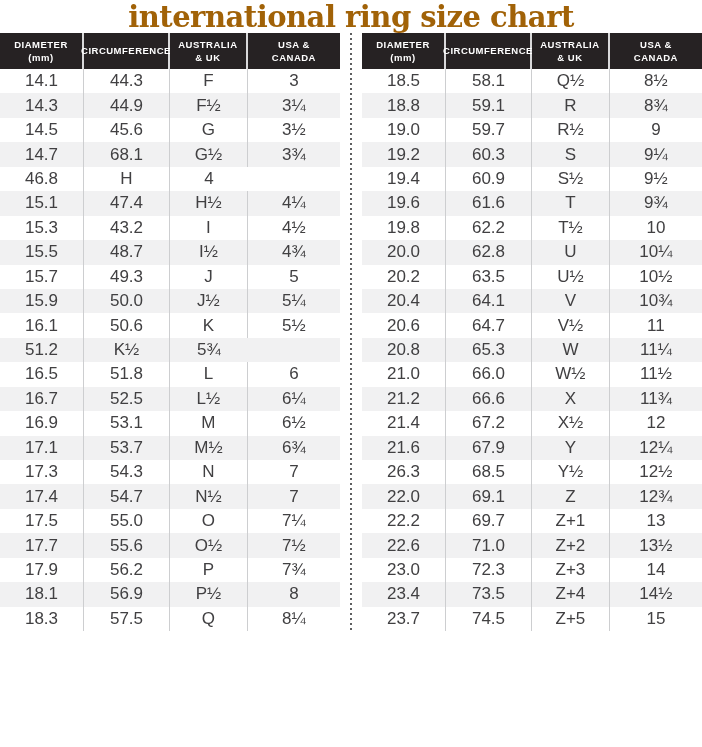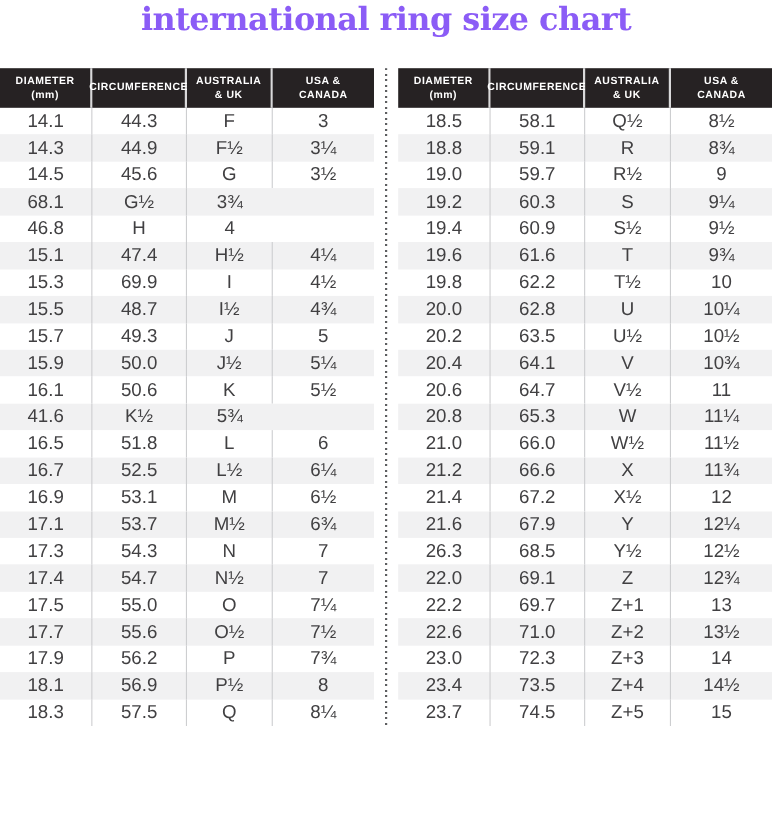--- a/index.html
+++ b/index.html
@@ -12,26 +12,25 @@
   }
   .page-title {
     height: 33px;
     display: flex;
     align-items: center;
     justify-content: center;
     font-family: "DejaVu Serif", serif;
     font-weight: bold;
     font-size: 29px;
     letter-spacing: -0.5px;
-    color: #8b5cf6;
+    color: #a16207;
   }
   .charts {
     display: flex;
     height: 598px;
-    margin-top: 29px;
   }
   .table-section {
     width: 340px;
     display: flex;
     flex-direction: column;
   }
   .header-row {
     display: grid;
     grid-template-columns: 24.7% 25.3% 22.9% 27.1%;
     height: 36px;
@@ -118,38 +117,39 @@
           <div class="cell">F½</div>
           <div class="cell">3¼</div>
         </div>
         <div class="row">
           <div class="cell">14.5</div>
           <div class="cell">45.6</div>
           <div class="cell">G</div>
           <div class="cell">3½</div>
         </div>
         <div class="row">
+          <div class="cell">14.7</div>
           <div class="cell">68.1</div>
           <div class="cell">G½</div>
           <div class="cell">3¾</div>
         </div>
         <div class="row">
           <div class="cell">46.8</div>
           <div class="cell">H</div>
           <div class="cell">4</div>
         </div>
         <div class="row">
           <div class="cell">15.1</div>
           <div class="cell">47.4</div>
           <div class="cell">H½</div>
           <div class="cell">4¼</div>
         </div>
         <div class="row">
           <div class="cell">15.3</div>
-          <div class="cell">69.9</div>
+          <div class="cell">43.2</div>
           <div class="cell">I</div>
           <div class="cell">4½</div>
         </div>
         <div class="row">
           <div class="cell">15.5</div>
           <div class="cell">48.7</div>
           <div class="cell">I½</div>
           <div class="cell">4¾</div>
         </div>
         <div class="row">
@@ -164,21 +164,21 @@
           <div class="cell">J½</div>
           <div class="cell">5¼</div>
         </div>
         <div class="row">
           <div class="cell">16.1</div>
           <div class="cell">50.6</div>
           <div class="cell">K</div>
           <div class="cell">5½</div>
         </div>
         <div class="row">
-          <div class="cell">41.6</div>
+          <div class="cell">51.2</div>
           <div class="cell">K½</div>
           <div class="cell">5¾</div>
         </div>
         <div class="row">
           <div class="cell">16.5</div>
           <div class="cell">51.8</div>
           <div class="cell">L</div>
           <div class="cell">6</div>
         </div>
         <div class="row">

